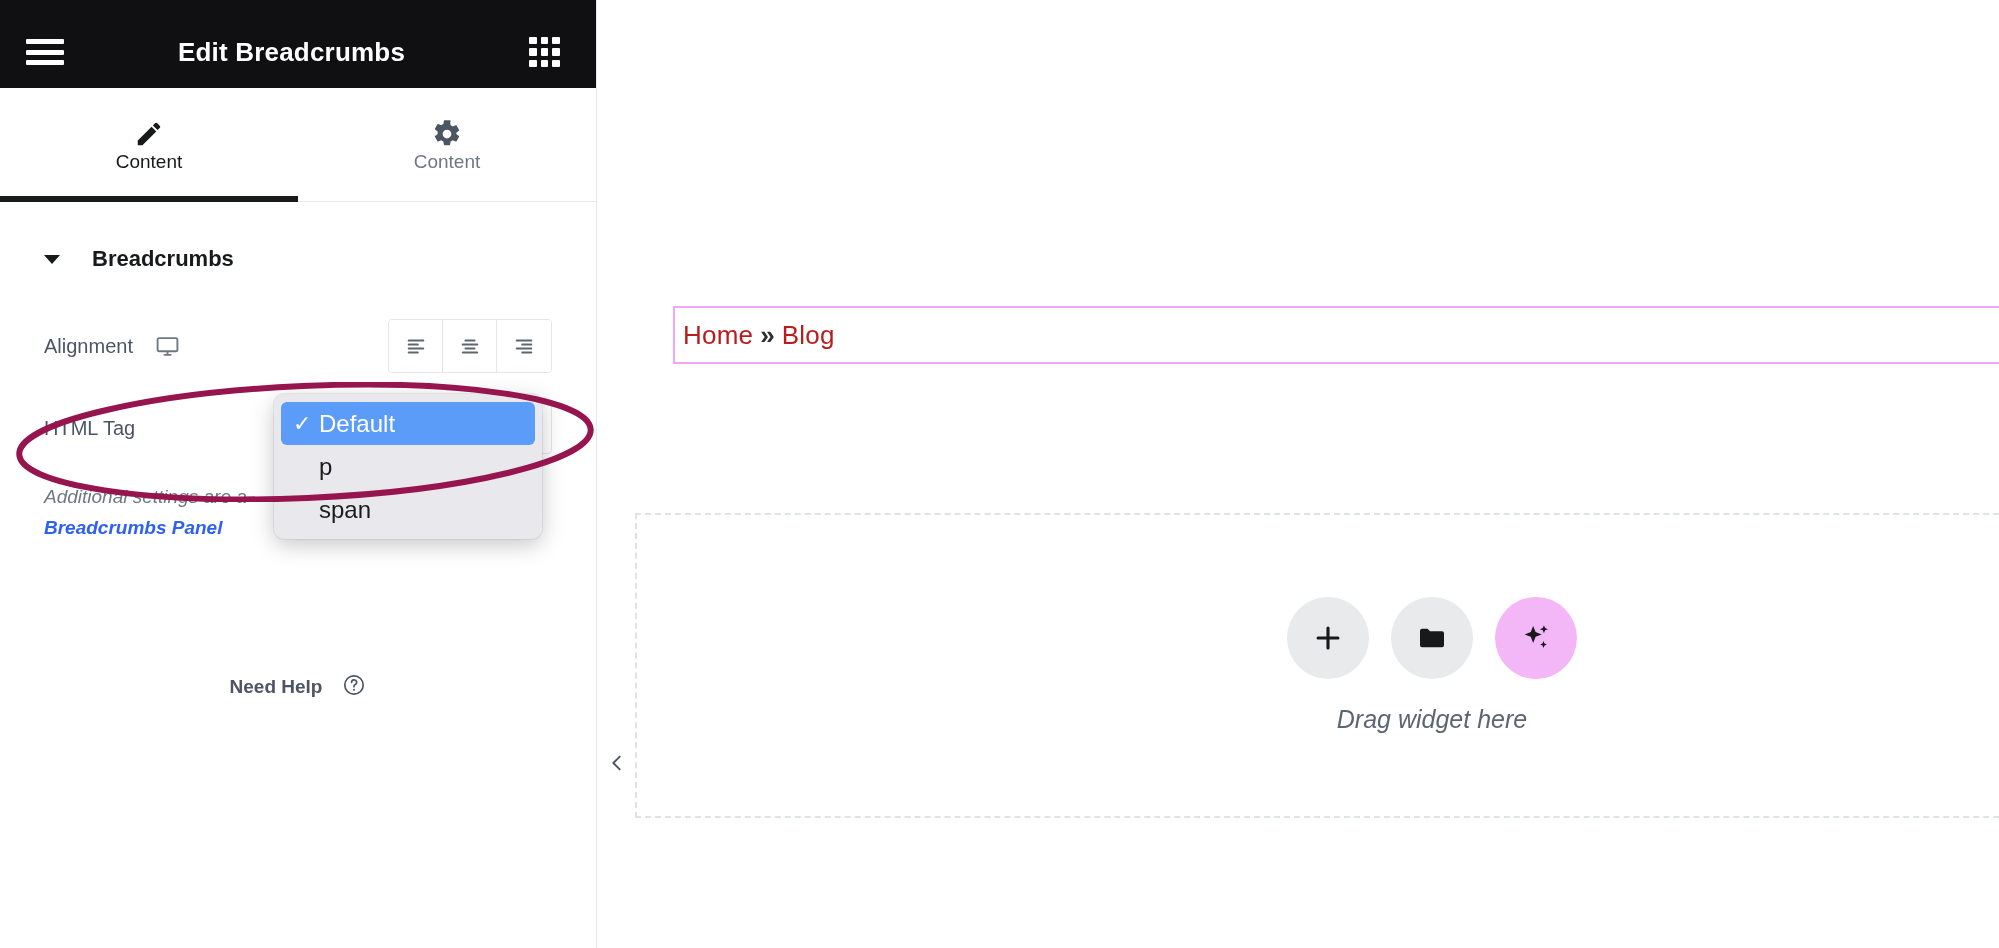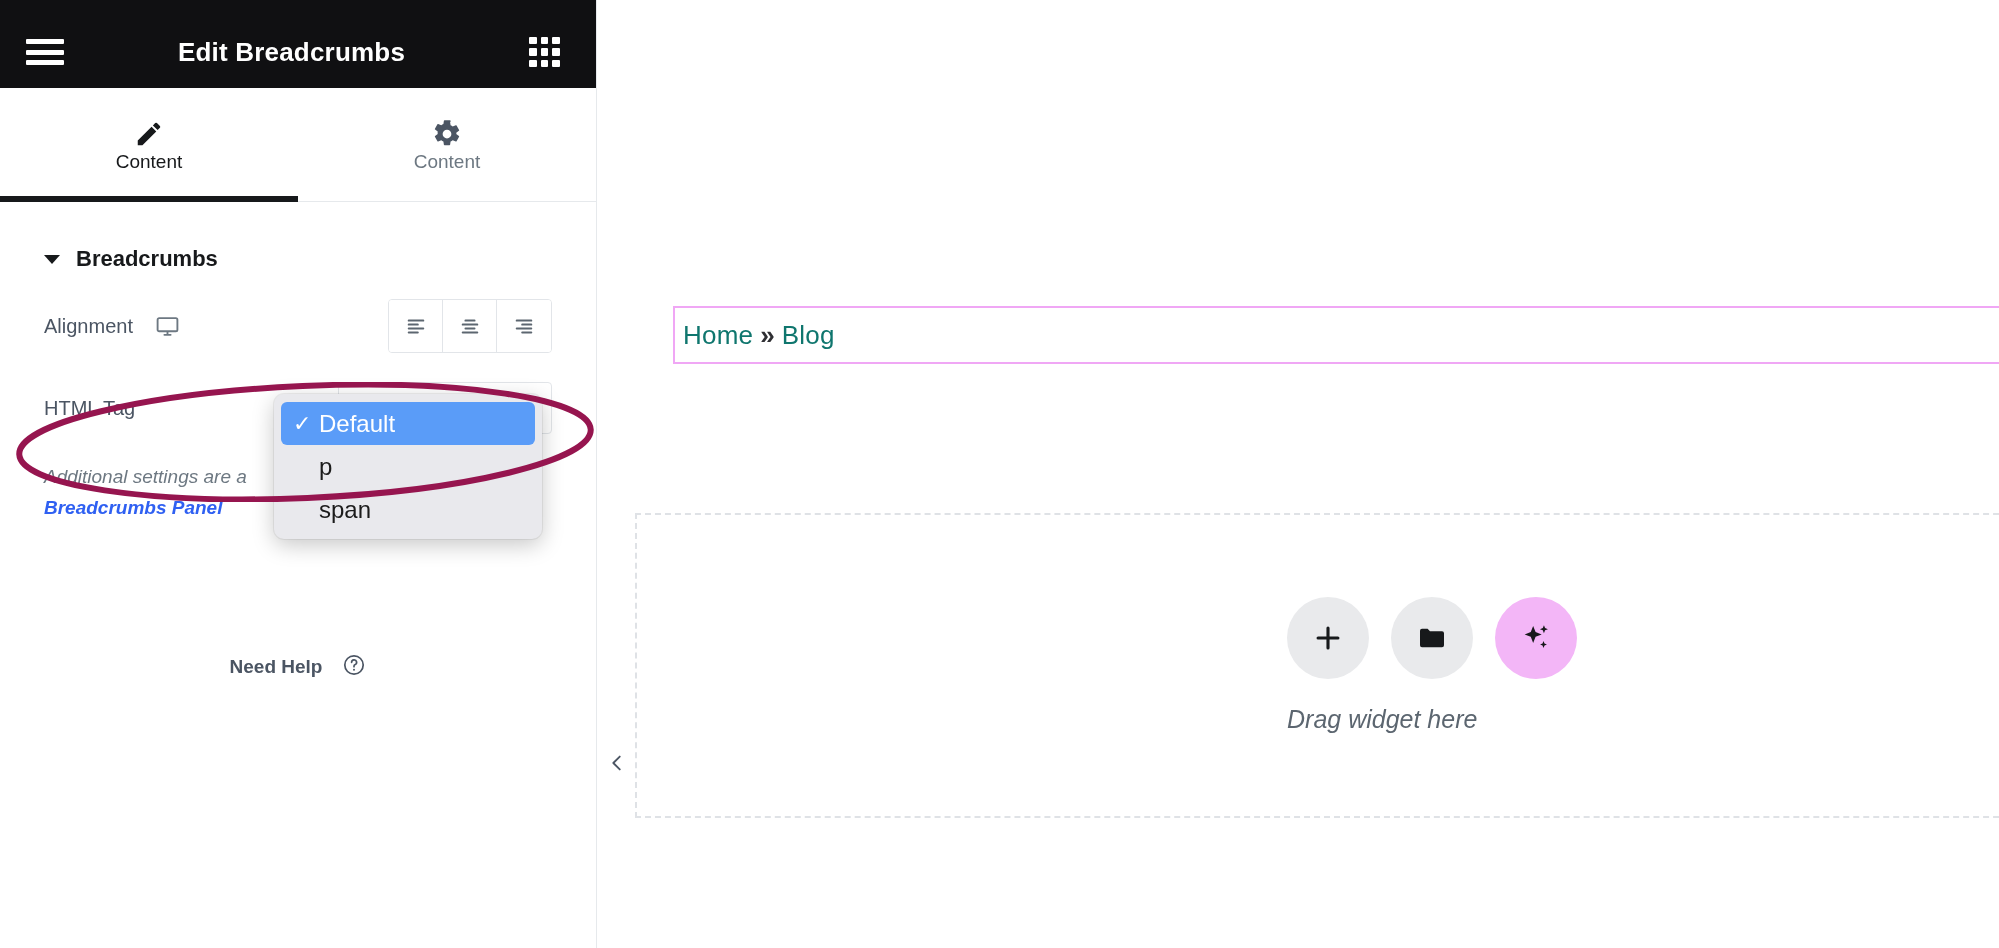--- a/index.html
+++ b/index.html
@@ -88,23 +88,23 @@
   .tab-ico { height: 34px; display:flex; align-items:center; justify-content:center; }
   .tab-ico svg { display:block; }
 
   
   .section {
     padding: 44px 44px 0 44px;
   }
   .section-head {
     display: flex;
     align-items: center;
-    gap: 16px;
-    cursor: pointer;
-    margin-bottom: 26px;
+    gap: 32px;
+    cursor: pointer;
+    margin-bottom: 46px;
   }
   .caret {
     width: 0; height: 0;
     border-left: 8px solid transparent;
     border-right: 8px solid transparent;
     border-top: 9px solid #17191b;
   }
   .section-title {
     font-size: 22px;
     font-weight: bold;
@@ -252,38 +252,38 @@
     top: 306px;
     right: -40px;
     height: 58px;
     border: 2px solid #f0a7f5;
     display: flex;
     align-items: center;
     padding-left: 8px;
   }
   .bc-text {
     font-size: 26px;
-    color: #0f766e;
+    color: #b91c1c;
     letter-spacing: .2px;
   }
   .bc-sep { color: #2f2f33; font-weight: bold; margin: 0 7px; }
 
   .drop-area {
     position: absolute;
     left: 38px;
     top: 513px;
     right: -50px;
     height: 305px;
     border: 2px dashed #dfe2e6;
     display: flex;
     flex-direction: column;
     align-items: center;
     justify-content: center;
   }
-  .drop-inner { display: flex; flex-direction: column; margin-left: 180px; }
+  .drop-inner { display: flex; flex-direction: column; align-items: center; margin-left: 180px; }
   .add-btns { display: flex; gap: 22px; }
   .add-btn {
     width: 82px; height: 82px;
     border-radius: 50%;
     background: #e9eaec;
     display: flex; align-items: center; justify-content: center;
     cursor: pointer;
   }
   .add-btn.ai { background: #f3b6f7; }
   .drop-label {

